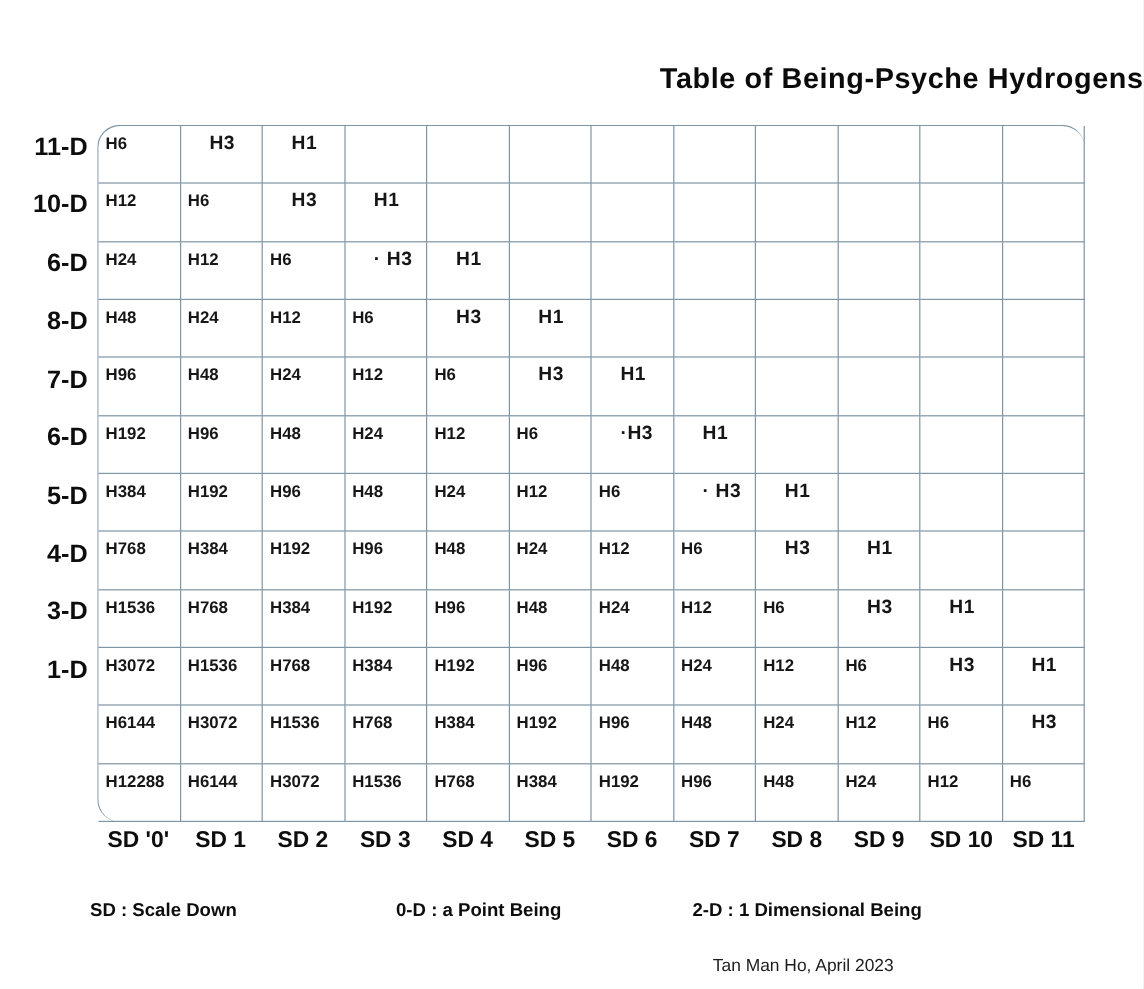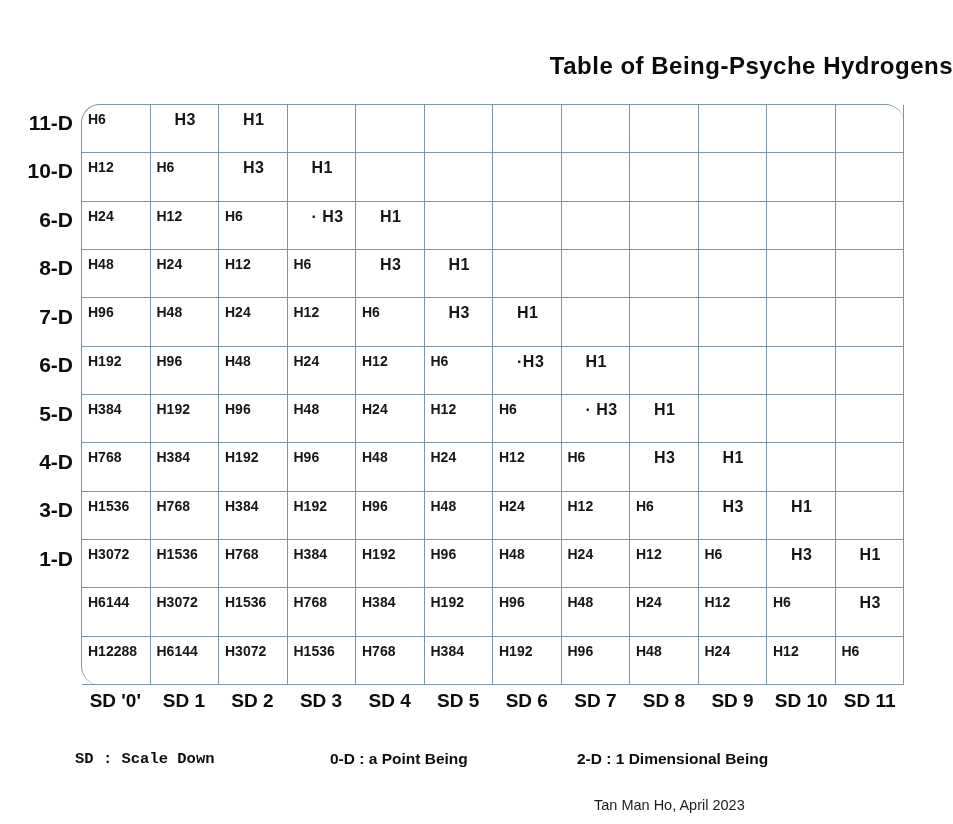--- a/index.html
+++ b/index.html
@@ -88,21 +88,21 @@
   }
   
   .legend-item {
     position: absolute;
     top: 750px;
     font-weight: bold;
     font-size: 15.5px;
     color: #0d0d0d;
     white-space: nowrap;
   }
-  .legend-sd   { left: 75px; font-family: Liberation Mono, monospace; }
+  .legend-sd   { left: 75px; }
   .legend-0d   { left: 330px; text-align: center; }
   .legend-1d   { left: 577px; }
   .attribution {
     position: absolute;
     top: 797px;
     left: 594px;
     font-size: 14.5px;
     font-weight: normal;
     color: #1c1c1c;
     white-space: nowrap;

